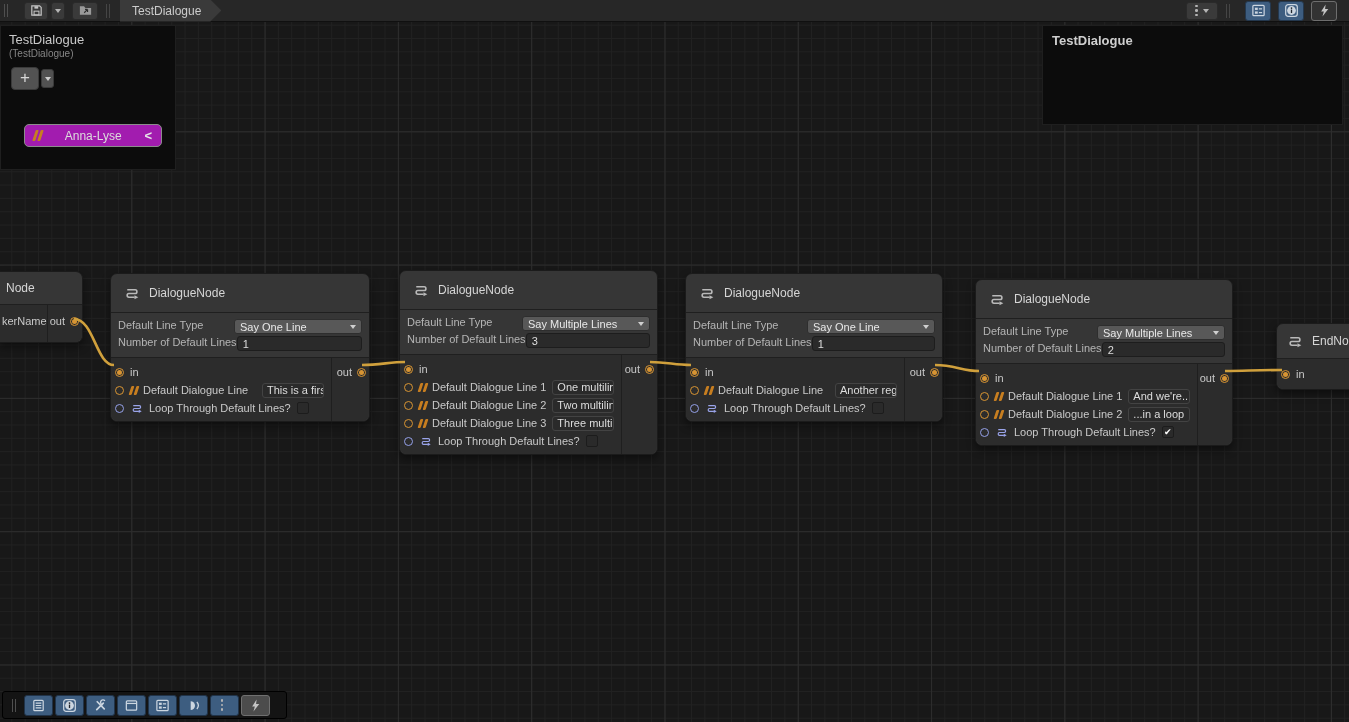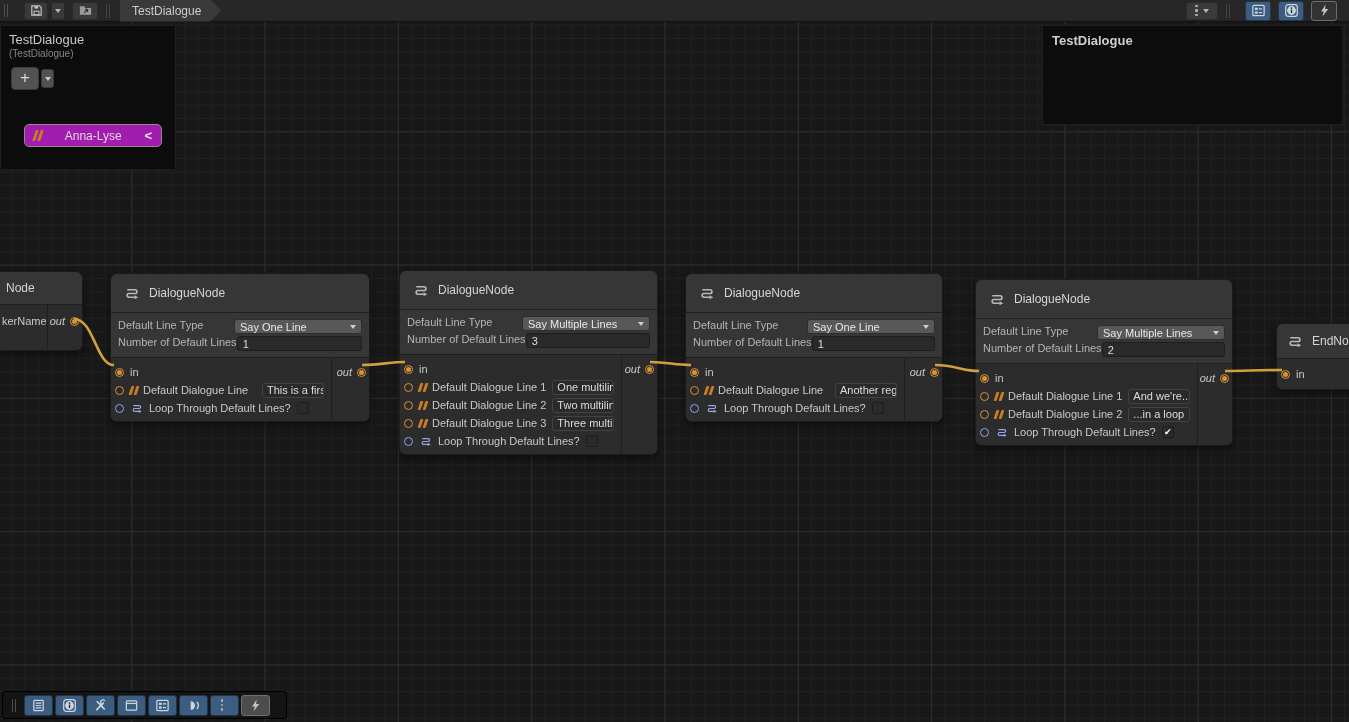--- a/index.html
+++ b/index.html
@@ -70,22 +70,22 @@
   .prow { display:flex; align-items:flex-start; height:15px; margin:2px 0; }
   .plabel { flex:1; color:#b5b5b5; white-space:nowrap; }
   .dropdown { width:128px; height:15px; background:#585858; border:1px solid #2e2e2e; border-radius:3px;
     display:flex; align-items:center; justify-content:space-between; padding:0 5px; color:#e8e8e8; }
   .ddtri { width:0; height:0; border-left:3px solid transparent; border-right:3px solid transparent;
     border-top:4px solid #cfcfcf; }
   .tfield { width:128px; height:15px; background:#2a2a2a; border:1px solid #1d1d1d; border-radius:3px;
     display:flex; align-items:center; padding:0 5px; color:#dddddd; }
   .nports { display:flex; border-top:1px solid #1f1f1f; background:#2c2c2c; border-radius:0 0 7px 7px; }
   .pin { flex:1; padding:5px 0 4px; }
-  .pout { width:38px; border-left:1px solid #1f1f1f; padding:5px 3px 20px 0; display:flex;
-    flex-direction:column; align-items:flex-end;font-style:italic; }
+  .pout { width:38px; border-left:1px solid #1f1f1f; padding:5px 3px 12px 0; display:flex;
+    flex-direction:column; align-items:flex-end; }
   .port-row { display:flex; align-items:center; height:18px; gap:6px; padding-left:4px;
     color:#c9c9c9; white-space:nowrap; }
   .out-row { display:flex; align-items:center; gap:5px; height:18px; color:#c9c9c9; }
   .pc { width:9px; height:9px; border-radius:50%; border:1.5px solid #d79433; position:relative; flex:none; }
   .pc.connected::after { content:""; position:absolute; inset:1px; border-radius:50%; background:#d79433; }
   .pc.blue { border-color:#94a0e8; }
   .qicon { display:inline-flex; gap:2px; flex:none; }
   .qicon i { display:block; width:2.5px; height:9px; background:#c77e20; transform:skewX(-18deg);
     border-radius:1px; }
   .licon { width:13px; height:13px; color:#9aa4ea; flex:none; }

